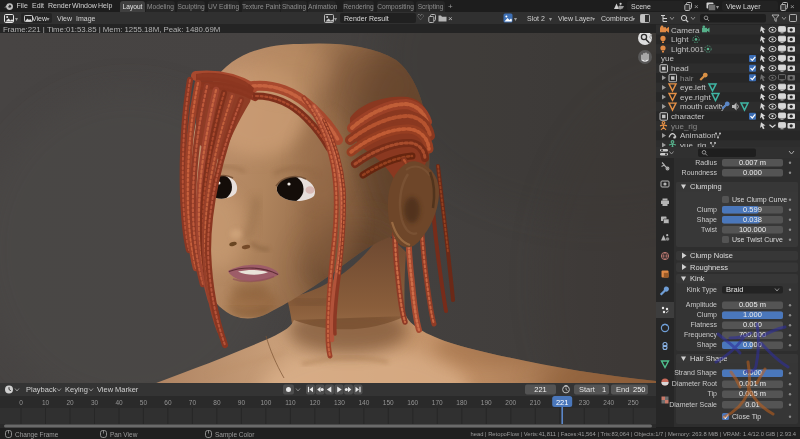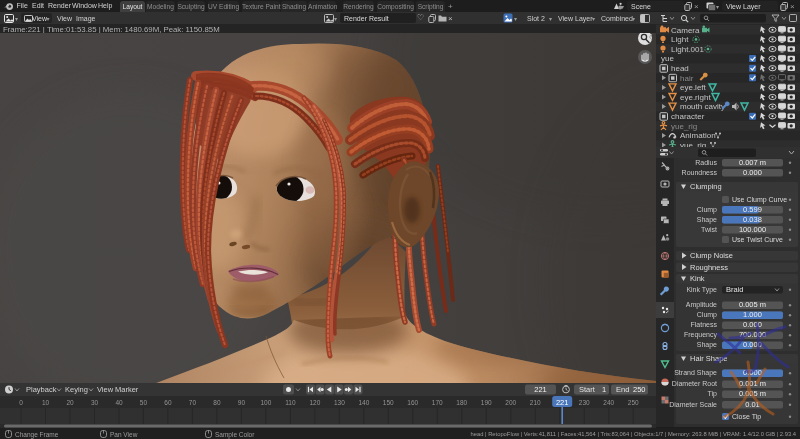--- a/index.html
+++ b/index.html
@@ -109,21 +109,21 @@
 <div class="t" style="left:549px;top:14.5px;font-size:6px;color:#999;">▾</div>
 <div class="t" style="left:558px;top:14.5px;font-size:7px;color:#cfcfcf;">View Layer</div>
 <div class="t" style="left:592px;top:14.5px;font-size:6px;color:#999;">▾</div>
 <div class="t" style="left:601px;top:14.5px;font-size:7px;color:#cfcfcf;">Combined</div>
 <div class="t" style="left:632px;top:14.5px;font-size:6px;color:#999;">▾</div>
 <svg class="abs" style="left:640px;top:13.5px" width="10" height="9" viewBox="0 0 10 9">
 <rect x="0.5" y="0.5" width="9" height="8" rx="1" fill="none" stroke="#c2c2c2" stroke-width="0.9"></rect>
 <rect x="0.5" y="0.5" width="4.5" height="8" fill="#c2c2c2"></rect>
   </svg>
 <div class="abs" style="left:0;top:24px;width:656px;height:9px;background:#242424;"></div>
-<div class="t" style="left:3px;top:24.5px;font-size:7.8px;color:#b2b2b2;">Frame:221 | Time:01:53.85 | Mem: 1480.69M, Peak: 1150.85M</div>
+<div class="t" style="left:3px;top:24.5px;font-size:7.8px;color:#b2b2b2;">Frame:221 | Time:01:53.85 | Mem: 1255.18M, Peak: 1480.69M</div>
 <svg class="abs" style="left:0;top:33px" width="656" height="350" viewBox="0 33 656 350">
 <defs>
 <linearGradient id="bgx" x1="0" y1="0" x2="1" y2="0">
  <stop offset="0" stop-color="#474443"></stop>
         <stop offset="0.4" stop-color="#464342"></stop>
  <stop offset="0.8" stop-color="#413e3c"></stop>
         <stop offset="1" stop-color="#3d3a38"></stop>
 </linearGradient>
 <linearGradient id="skinhead" x1="0.05" y1="0" x2="0.9" y2="0.25">
  <stop offset="0" stop-color="#c29472"></stop>

